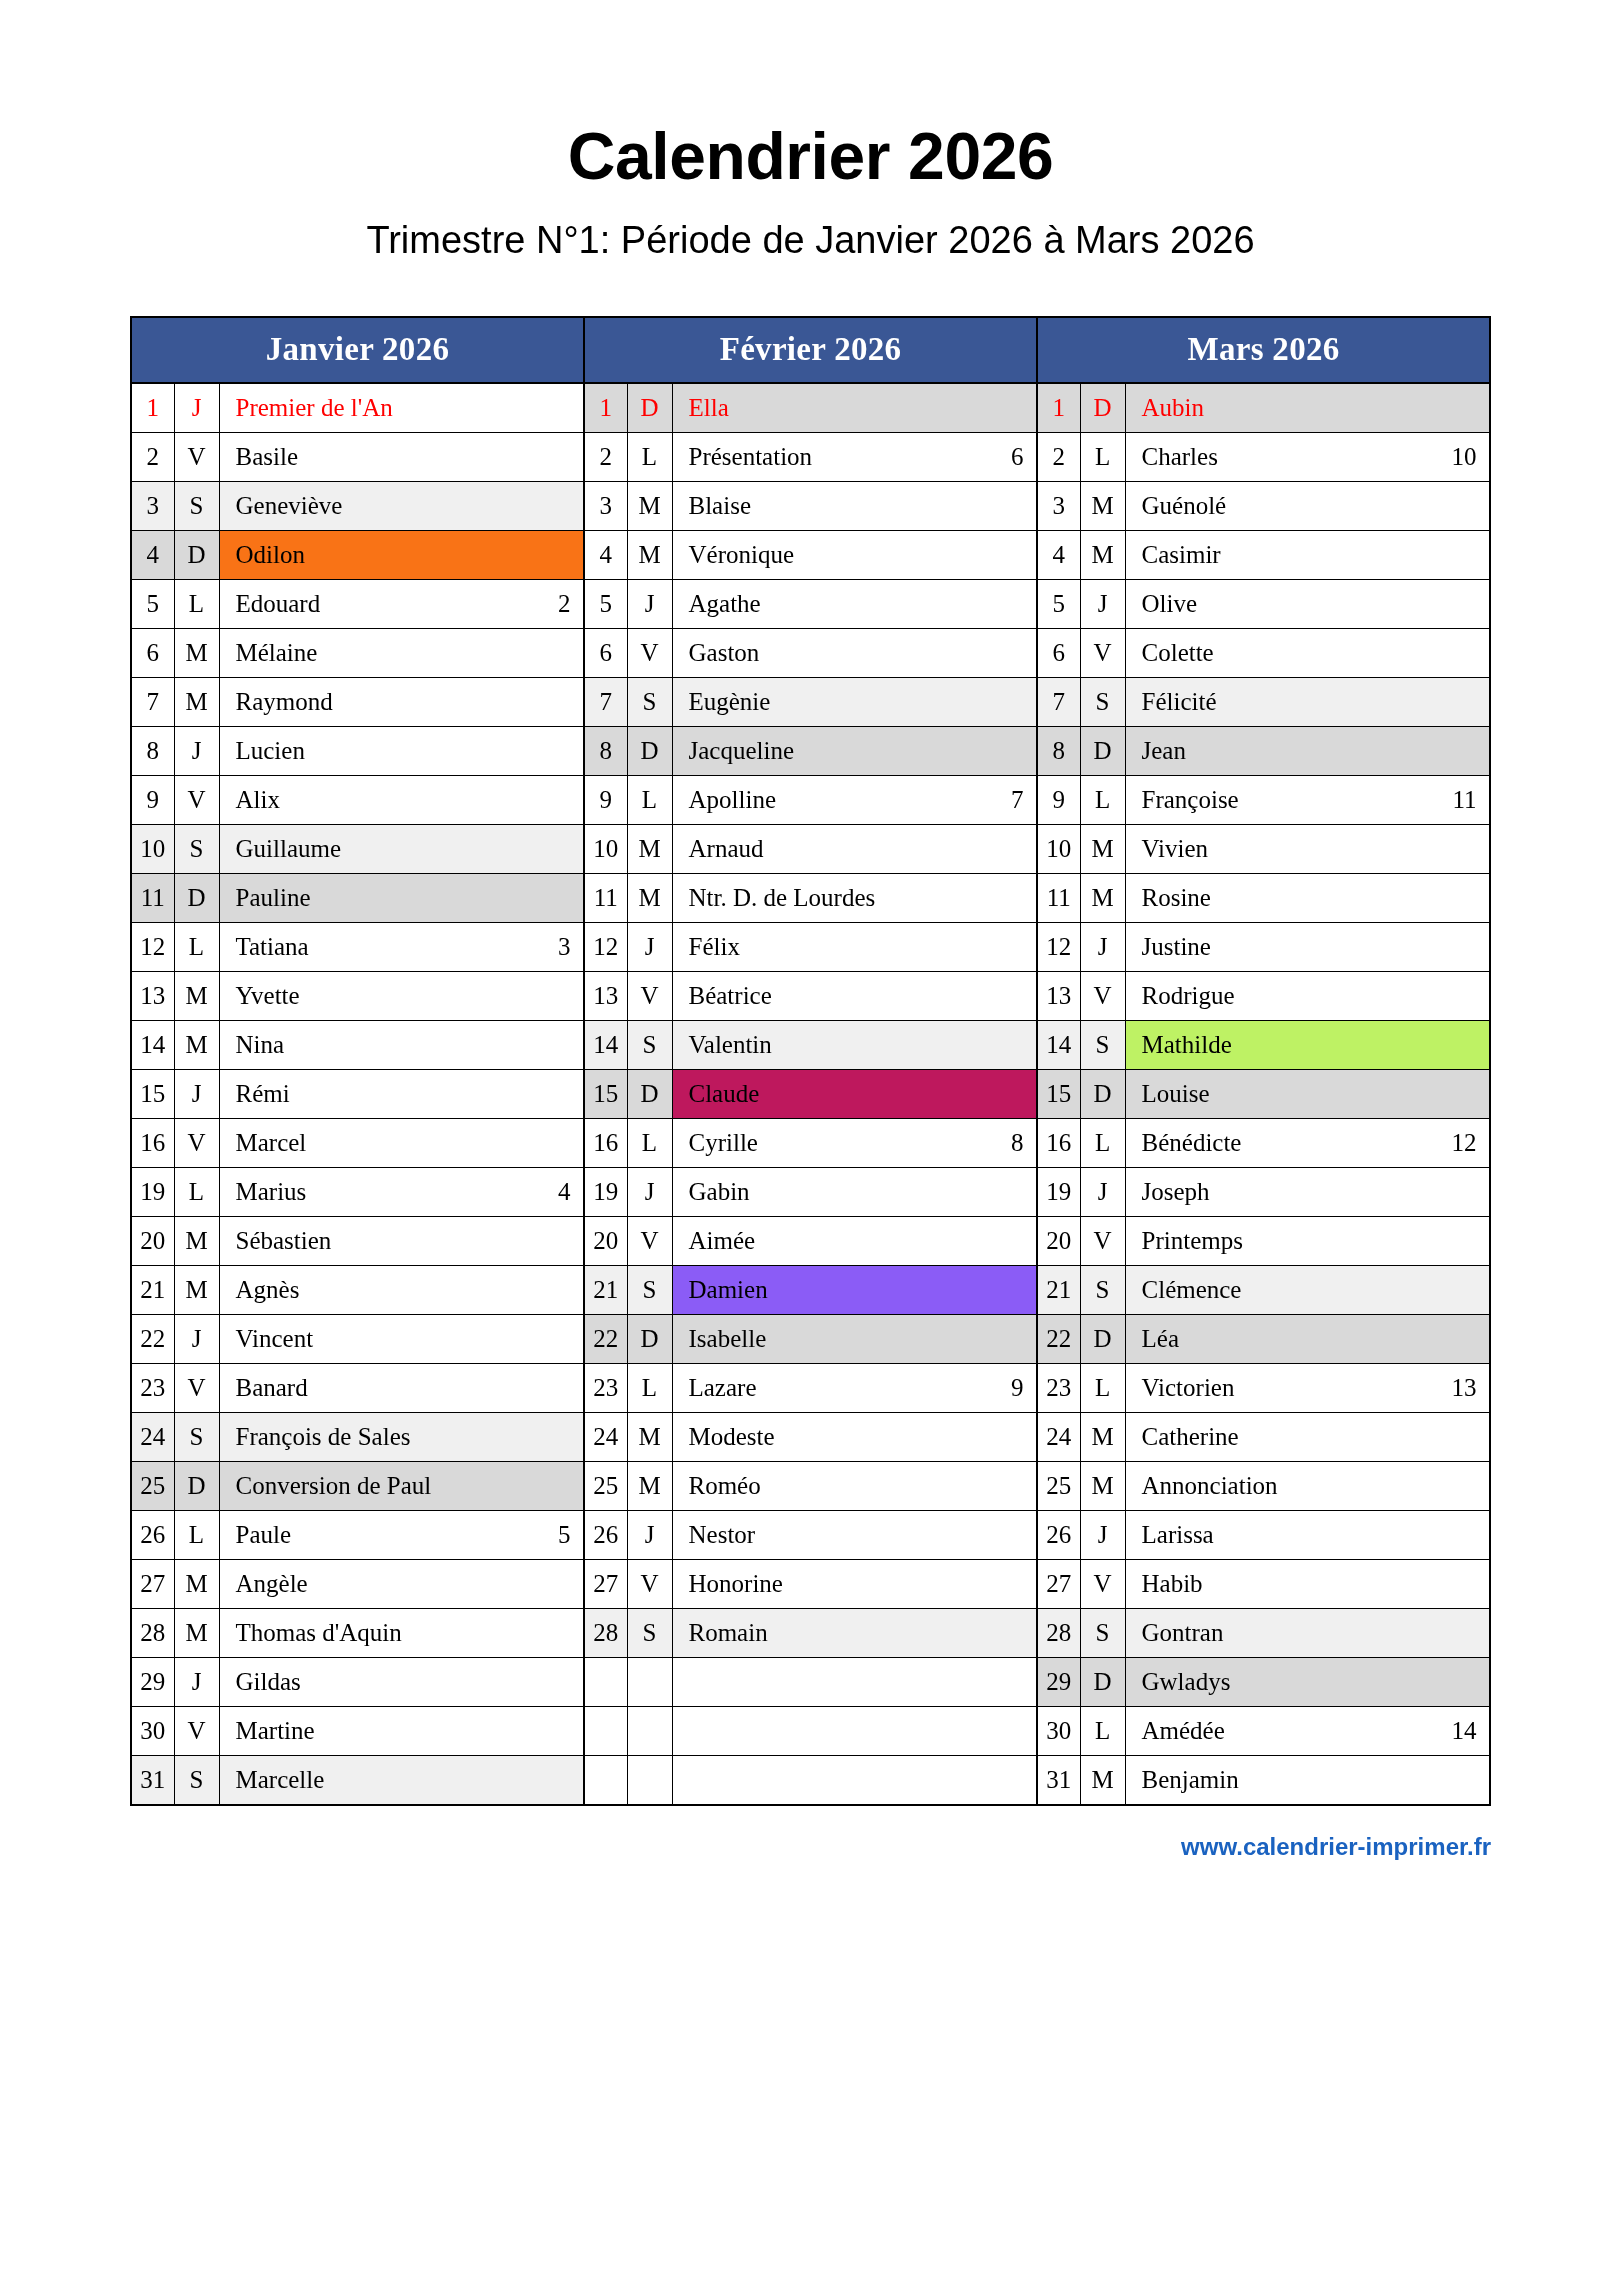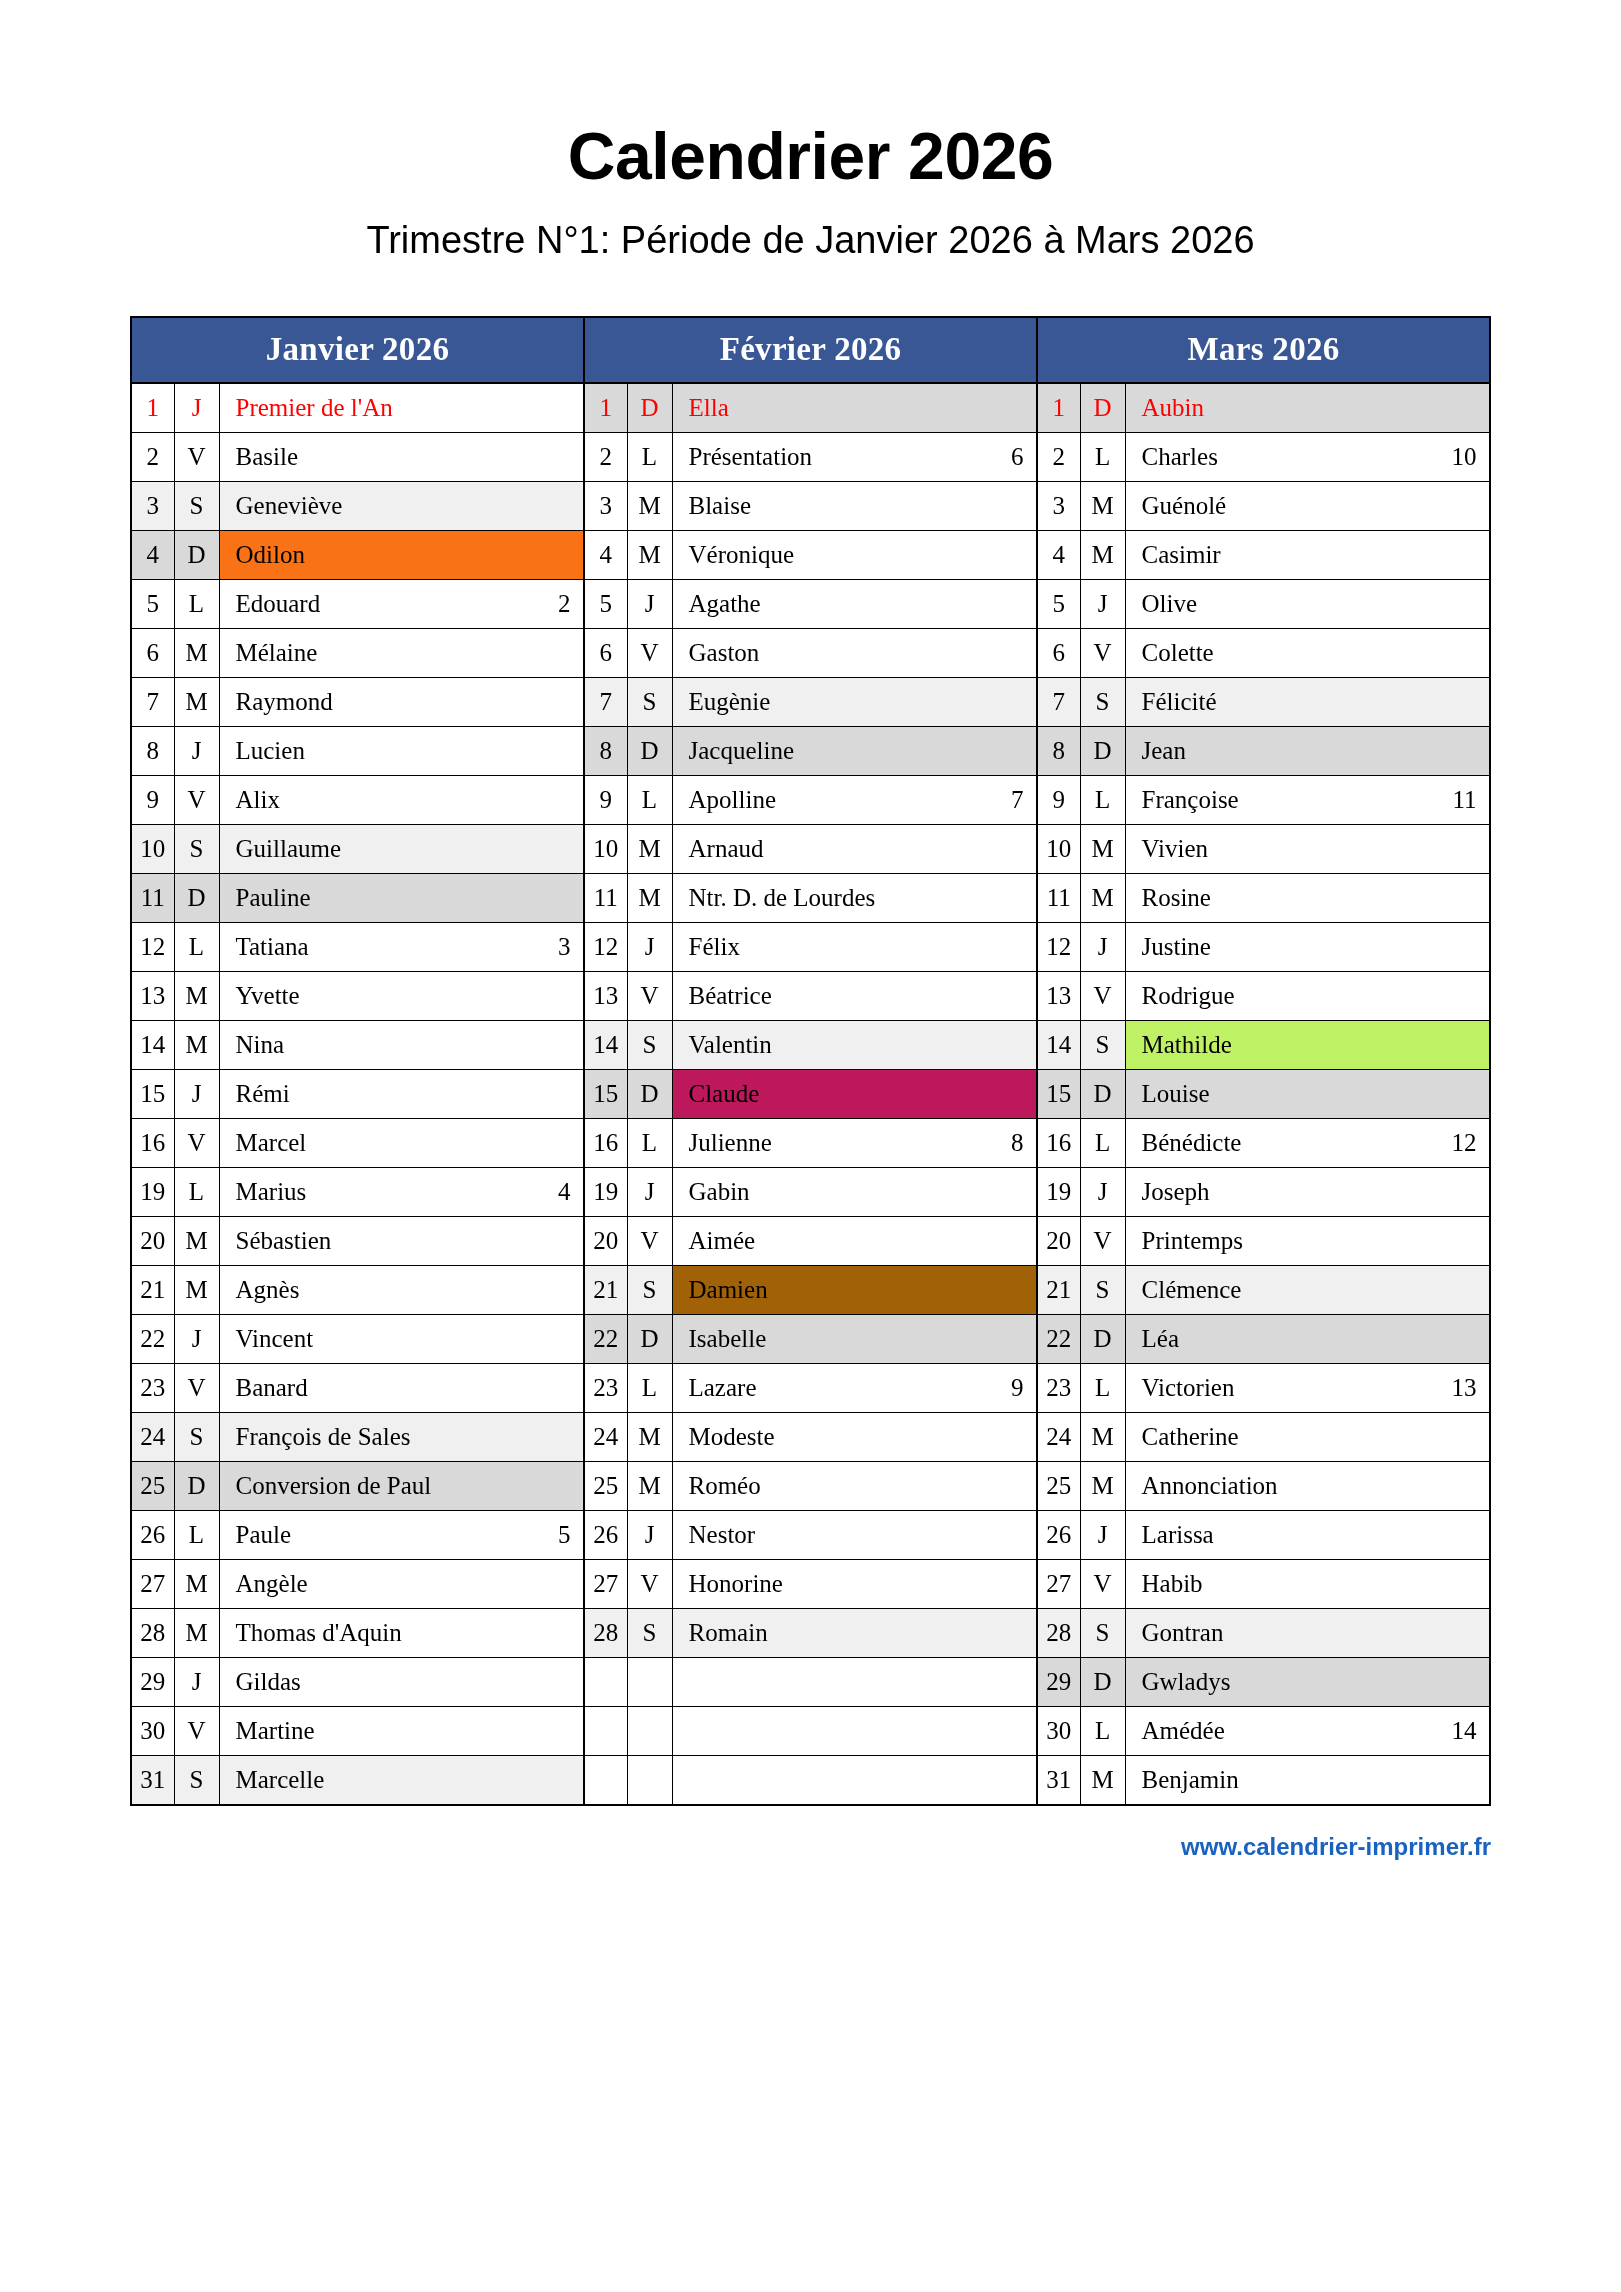--- a/index.html
+++ b/index.html
@@ -547,21 +547,21 @@
             <td class="name">
               <div class="nm-row">
                 <span>Marcel</span>
                 <span class="wk"></span>
               </div>
             </td>
             <td class="day sep-left">16</td>
             <td class="dow">L</td>
             <td class="name">
               <div class="nm-row">
-                <span>Julienne</span>
+                <span>Cyrille</span>
                 <span class="wk">8</span>
               </div>
             </td>
             <td class="day sep-left">16</td>
             <td class="dow">L</td>
             <td class="name sep-right">
               <div class="nm-row">
                 <span>Bénédicte</span>
                 <span class="wk">12</span>
               </div>
@@ -623,21 +623,21 @@
             <td class="day">21</td>
             <td class="dow">M</td>
             <td class="name">
               <div class="nm-row">
                 <span>Agnès</span>
                 <span class="wk"></span>
               </div>
             </td>
             <td class="day sep-left" style="background: rgb(240, 240, 240);">21</td>
             <td class="dow" style="background: rgb(240, 240, 240);">S</td>
-            <td class="name" style="background: #a16207;">
+            <td class="name" style="background: #8b5cf6;">
               <div class="nm-row">
                 <span>Damien</span>
                 <span class="wk"></span>
               </div>
             </td>
             <td class="day sep-left" style="background: rgb(240, 240, 240);">21</td>
             <td class="dow" style="background: rgb(240, 240, 240);">S</td>
             <td class="name sep-right" style="background: rgb(240, 240, 240);">
               <div class="nm-row">
                 <span>Clémence</span>

